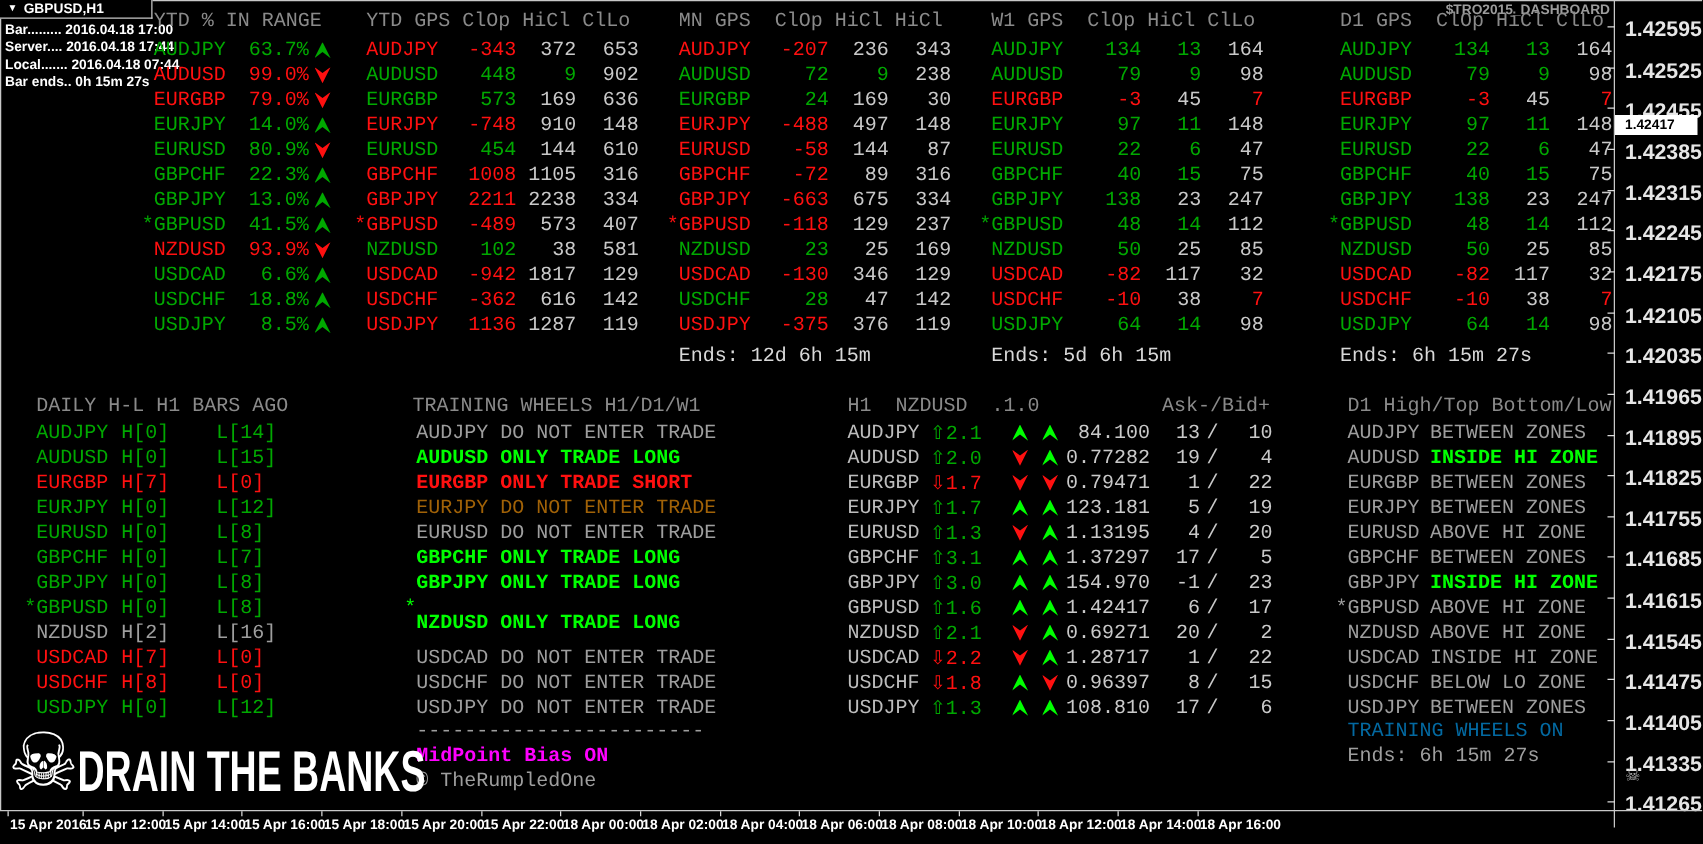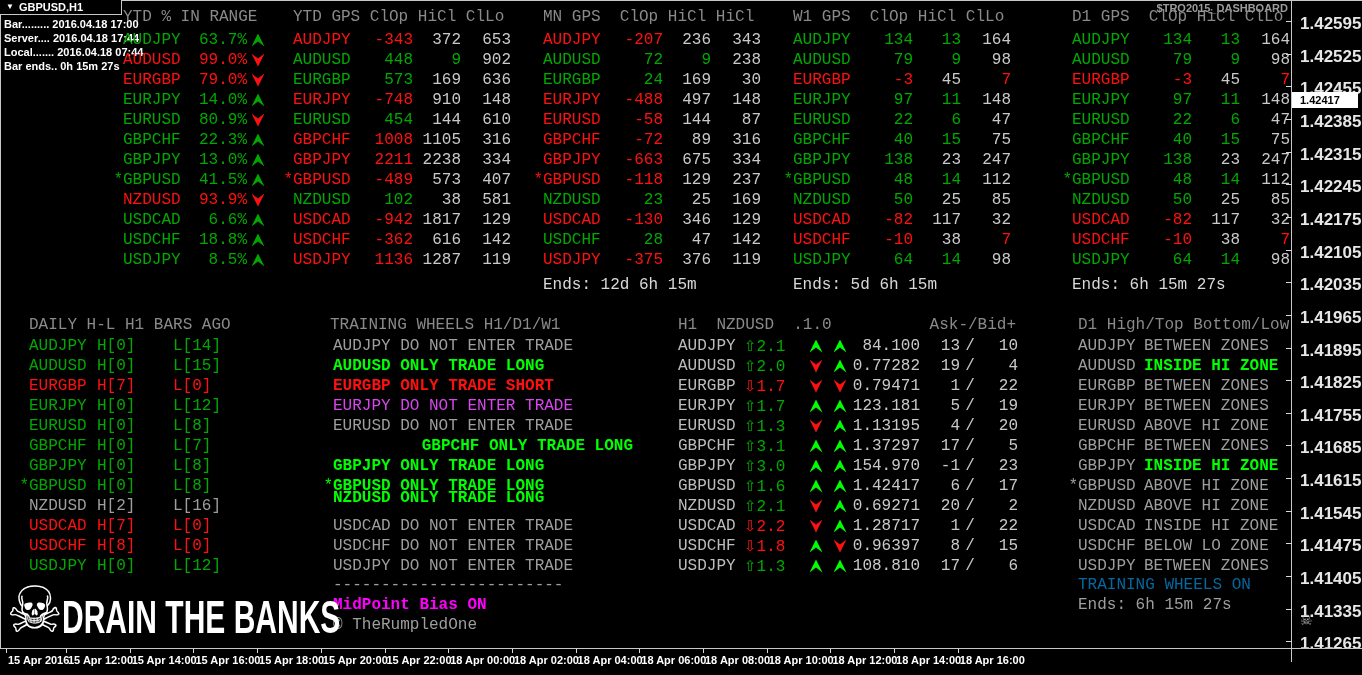--- a/index.html
+++ b/index.html
@@ -136,25 +136,25 @@
       <div class="row mono" style="left: 19px; top: 456px;"><span class="c" style="width: 10px; text-align: right; color: rgb(0, 168, 0);"></span><span class="c" style="width: 68px; text-align: left; color: rgb(0, 168, 0);">GBPJPY</span><span class="c" style="width: 76px; text-align: left; color: rgb(0, 168, 0);">H[0]</span><span class="c" style="width: 70px; text-align: left; color: rgb(0, 168, 0);">L[8]</span></div>
       <div class="row mono" style="left: 19px; top: 476px;"><span class="c" style="width: 10px; text-align: right; color: rgb(0, 168, 0);">*</span><span class="c" style="width: 68px; text-align: left; color: rgb(0, 168, 0);">GBPUSD</span><span class="c" style="width: 76px; text-align: left; color: rgb(0, 168, 0);">H[0]</span><span class="c" style="width: 70px; text-align: left; color: rgb(0, 168, 0);">L[8]</span></div>
       <div class="row mono" style="left: 19px; top: 496px;"><span class="c" style="width: 10px; text-align: right; color: rgb(158, 158, 158);"></span><span class="c" style="width: 68px; text-align: left; color: rgb(158, 158, 158);">NZDUSD</span><span class="c" style="width: 76px; text-align: left; color: rgb(158, 158, 158);">H[2]</span><span class="c" style="width: 70px; text-align: left; color: rgb(158, 158, 158);">L[16]</span></div>
       <div class="row mono" style="left: 19px; top: 516px;"><span class="c" style="width: 10px; text-align: right; color: rgb(255, 16, 16);"></span><span class="c" style="width: 68px; text-align: left; color: rgb(255, 16, 16);">USDCAD</span><span class="c" style="width: 76px; text-align: left; color: rgb(255, 16, 16);">H[7]</span><span class="c" style="width: 70px; text-align: left; color: rgb(255, 16, 16);">L[0]</span></div>
       <div class="row mono" style="left: 19px; top: 536px;"><span class="c" style="width: 10px; text-align: right; color: rgb(255, 16, 16);"></span><span class="c" style="width: 68px; text-align: left; color: rgb(255, 16, 16);">USDCHF</span><span class="c" style="width: 76px; text-align: left; color: rgb(255, 16, 16);">H[8]</span><span class="c" style="width: 70px; text-align: left; color: rgb(255, 16, 16);">L[0]</span></div>
       <div class="row mono" style="left: 19px; top: 556px;"><span class="c" style="width: 10px; text-align: right; color: rgb(0, 168, 0);"></span><span class="c" style="width: 68px; text-align: left; color: rgb(0, 168, 0);">USDJPY</span><span class="c" style="width: 76px; text-align: left; color: rgb(0, 168, 0);">H[0]</span><span class="c" style="width: 70px; text-align: left; color: rgb(0, 168, 0);">L[12]</span></div>
       <div class="mono hdr" style="left: 330px; top: 316px; position: absolute; color: rgb(138, 138, 138);">TRAINING WHEELS H1/D1/W1</div>
       <div class="row mono" style="left: 323px; top: 336px;"><span class="c" style="width: 10px; text-align: right; color: rgb(158, 158, 158);"></span><span class="c" style="width: 300px; text-align: left; color: rgb(158, 158, 158);">AUDJPY DO NOT ENTER TRADE</span></div>
       <div class="row mono" style="left: 323px; top: 356px;"><span class="c" style="width: 10px; text-align: right; color: rgb(0, 255, 0);"></span><span class="c" style="width: 300px; text-align: left; color: rgb(0, 255, 0); font-weight: bold;">AUDUSD ONLY TRADE LONG</span></div>
       <div class="row mono" style="left: 323px; top: 376px;"><span class="c" style="width: 10px; text-align: right; color: rgb(255, 16, 16);"></span><span class="c" style="width: 300px; text-align: left; color: rgb(255, 16, 16); font-weight: bold;">EURGBP ONLY TRADE SHORT</span></div>
-      <div class="row mono" style="left: 323px; top: 396px;"><span class="c" style="width: 10px; text-align: right; color: rgb(158, 158, 158);"></span><span class="c" style="width: 300px; text-align: left; color: #d946ef;">EURJPY DO NOT ENTER TRADE</span></div>
+      <div class="row mono" style="left: 323px; top: 396px;"><span class="c" style="width: 10px; text-align: right; color: rgb(158, 158, 158);"></span><span class="c" style="width: 300px; text-align: left; color: #a16207;">EURJPY DO NOT ENTER TRADE</span></div>
       <div class="row mono" style="left: 323px; top: 416px;"><span class="c" style="width: 10px; text-align: right; color: rgb(158, 158, 158);"></span><span class="c" style="width: 300px; text-align: left; color: rgb(158, 158, 158);">EURUSD DO NOT ENTER TRADE</span></div>
-      <div class="row mono" style="left: 323px; top: 436px;"><span class="c" style="width: 10px; text-align: right; color: rgb(0, 255, 0);"></span><span class="c" style="width: 300px; text-align: right; color: rgb(0, 255, 0); font-weight: bold;">GBPCHF ONLY TRADE LONG</span></div>
+      <div class="row mono" style="left: 323px; top: 436px;"><span class="c" style="width: 10px; text-align: right; color: rgb(0, 255, 0);"></span><span class="c" style="width: 300px; text-align: left; color: rgb(0, 255, 0); font-weight: bold;">GBPCHF ONLY TRADE LONG</span></div>
       <div class="row mono" style="left: 323px; top: 456px;"><span class="c" style="width: 10px; text-align: right; color: rgb(0, 255, 0);"></span><span class="c" style="width: 300px; text-align: left; color: rgb(0, 255, 0); font-weight: bold;">GBPJPY ONLY TRADE LONG</span></div>
-      <div class="row mono" style="left: 323px; top: 476px;"><span class="c" style="width: 10px; text-align: right; color: rgb(0, 255, 0);">*</span><span class="c" style="width: 300px; text-align: left; color: rgb(0, 255, 0); font-weight: bold;">GBPUSD ONLY TRADE LONG</span></div>
+      <div class="row mono" style="left: 323px; top: 476px;"><span class="c" style="width: 10px; text-align: right; color: rgb(0, 255, 0);">*</span></div>
       <div class="row mono" style="left: 323px; top: 488px;"><span class="c" style="width: 10px; text-align: right; color: rgb(0, 255, 0);"></span><span class="c" style="width: 300px; text-align: left; color: rgb(0, 255, 0); font-weight: bold;">NZDUSD ONLY TRADE LONG</span></div>
       <div class="row mono" style="left: 323px; top: 516px;"><span class="c" style="width: 10px; text-align: right; color: rgb(158, 158, 158);"></span><span class="c" style="width: 300px; text-align: left; color: rgb(158, 158, 158);">USDCAD DO NOT ENTER TRADE</span></div>
       <div class="row mono" style="left: 323px; top: 536px;"><span class="c" style="width: 10px; text-align: right; color: rgb(158, 158, 158);"></span><span class="c" style="width: 300px; text-align: left; color: rgb(158, 158, 158);">USDCHF DO NOT ENTER TRADE</span></div>
       <div class="row mono" style="left: 323px; top: 556px;"><span class="c" style="width: 10px; text-align: right; color: rgb(158, 158, 158);"></span><span class="c" style="width: 300px; text-align: left; color: rgb(158, 158, 158);">USDJPY DO NOT ENTER TRADE</span></div>
       <div class="mono hdr" style="left: 333px; top: 576px; position: absolute; color: rgb(158, 158, 158);">------------------------</div>
       <div class="mono hdr" style="left: 333px; top: 596px; position: absolute; color: rgb(255, 0, 255); font-weight: bold;">MidPoint Bias ON</div>
       <div class="mono hdr" style="left: 333px; top: 616px; position: absolute; color: rgb(158, 158, 158);">© TheRumpledOne</div>
       <div class="mono hdr" style="left: 678px; top: 316px; position: absolute; color: rgb(138, 138, 138); width: 338px; display: flex; justify-content: space-between;"><span>H1  NZDUSD  .1.0</span><span>Ask-/Bid+</span></div>
       <div class="row mono" style="left: 678px; top: 336px;"><span class="c" style="width: 66px; text-align: left; color: rgb(189, 189, 189);">AUDJPY</span><span class="c" style="width: 60px; text-align: left; color: rgb(0, 168, 0);"><span class="blocka">⇧</span>2.1</span><span class="dartwrap" style="width: 24px;"><span class="dart dart-up" style="background: rgb(0, 255, 0);"></span></span><span class="dartwrap" style="width: 24px;"><span class="dart dart-up" style="background: rgb(0, 255, 0);"></span></span><span class="c" style="width: 68px; text-align: right; color: rgb(201, 201, 201);">84.100</span><span class="c" style="width: 40px; text-align: right; color: rgb(201, 201, 201);">13</span><span class="c" style="width: 20px; text-align: center; color: rgb(201, 201, 201);">/</span><span class="c" style="width: 38px; text-align: right; color: rgb(201, 201, 201);">10</span></div>
       <div class="row mono" style="left: 678px; top: 356px;"><span class="c" style="width: 66px; text-align: left; color: rgb(189, 189, 189);">AUDUSD</span><span class="c" style="width: 60px; text-align: left; color: rgb(0, 168, 0);"><span class="blocka">⇧</span>2.0</span><span class="dartwrap" style="width: 24px;"><span class="dart dart-down" style="background: rgb(255, 16, 16);"></span></span><span class="dartwrap" style="width: 24px;"><span class="dart dart-up" style="background: rgb(0, 255, 0);"></span></span><span class="c" style="width: 68px; text-align: right; color: rgb(201, 201, 201);">0.77282</span><span class="c" style="width: 40px; text-align: right; color: rgb(201, 201, 201);">19</span><span class="c" style="width: 20px; text-align: center; color: rgb(201, 201, 201);">/</span><span class="c" style="width: 38px; text-align: right; color: rgb(201, 201, 201);">4</span></div>

